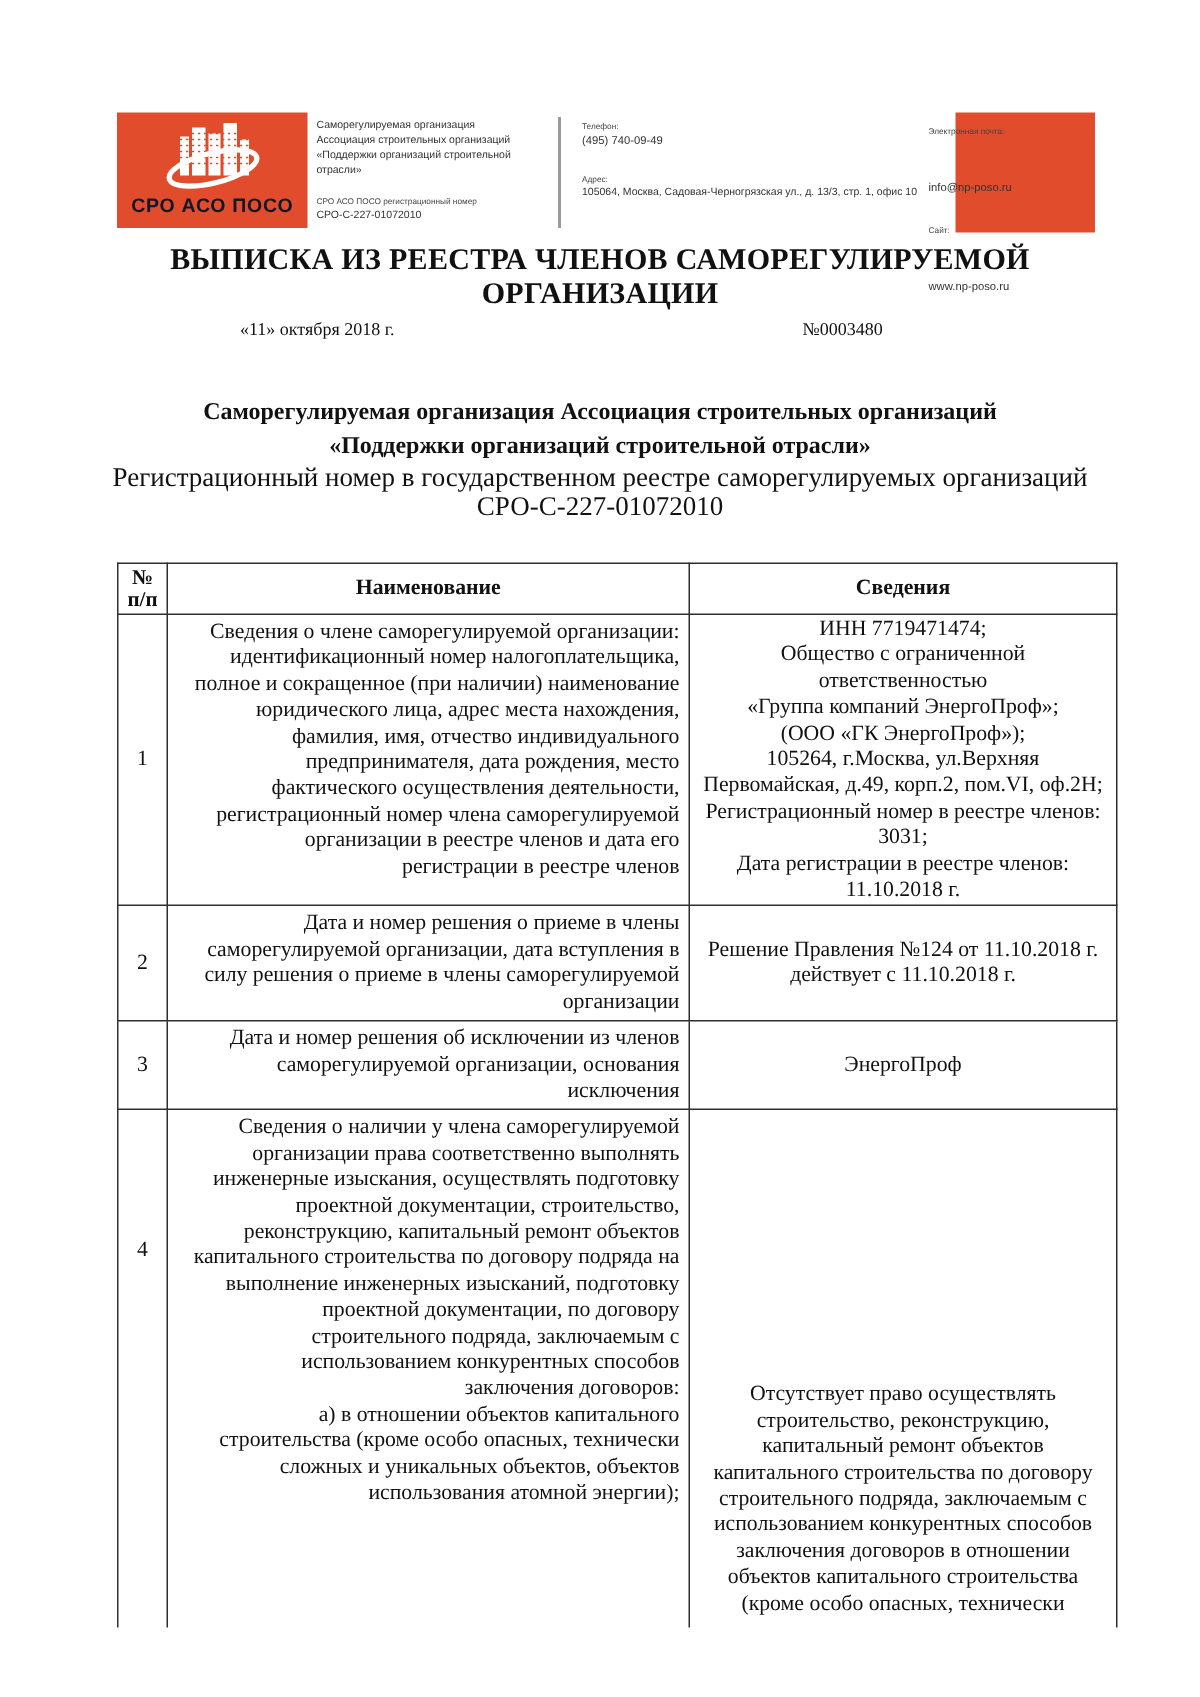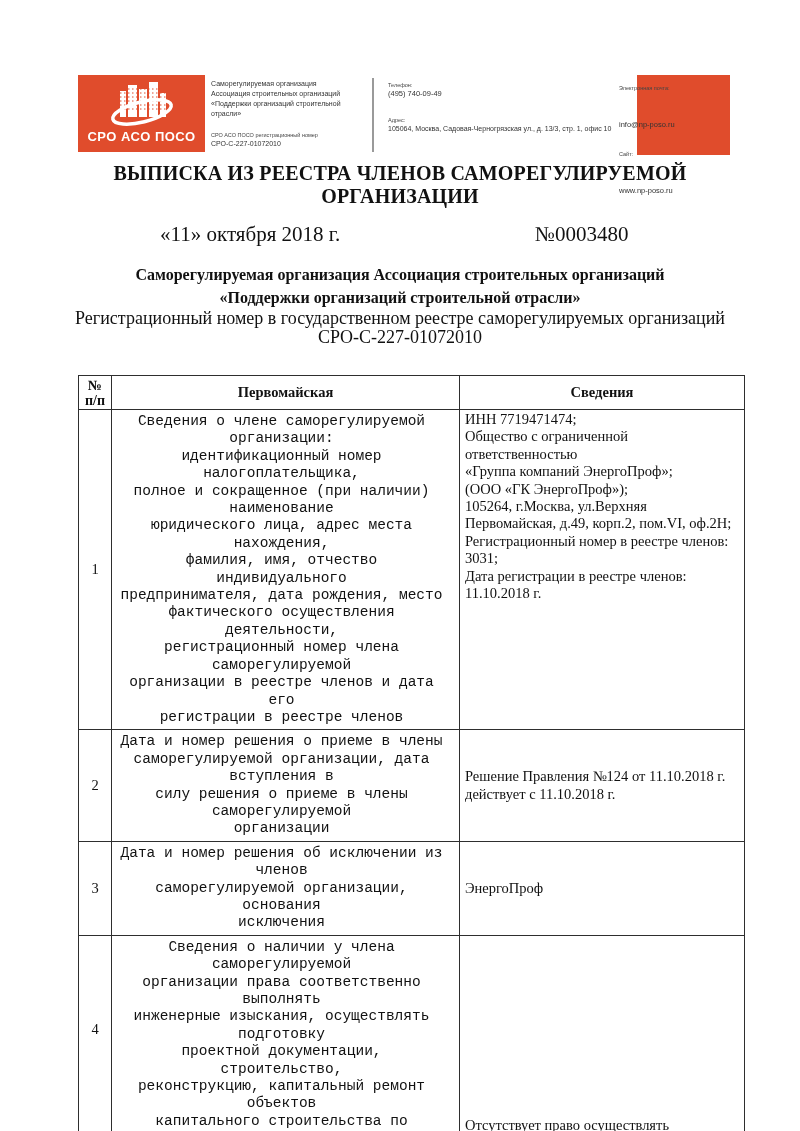--- a/index.html
+++ b/index.html
@@ -6,62 +6,62 @@
   * { margin:0; padding:0; box-sizing:border-box; }
   body { background:#fff; font-family:"Liberation Serif", serif; color:var(--ink); }
   .page { position:relative; width:800px; height:1131px; background:#fff; margin:0 auto; overflow:hidden; }
 
   
   .banner { position:absolute; left:78px; top:75px; width:652px; height:85px;
             font-family:"Liberation Sans", sans-serif; color:var(--banner-ink); }
   .logo-box { position:absolute; left:0; top:0; width:127px; height:77px;
               background:var(--accent); text-align:center; }
   .logo-box svg { display:block; margin:4px auto 0; }
-  .logo-text { color:#ffffff; font-weight:bold; font-size:13px; letter-spacing:.5px; margin-top:-2px; }
+  .logo-text { color:#0f172a; font-weight:bold; font-size:13px; letter-spacing:.5px; margin-top:-2px; }
   .banner-org { position:absolute; left:133px; top:4px; width:158px; }
   .b-line { font-size:7px; line-height:10px; }
   .b-label { font-size:5.5px; line-height:8px; color:#444; }
   .banner-org .b-label { margin-top:12px; }
   .banner-divider { position:absolute; left:294px; top:3px; width:2px; height:74px; background:#9a9a9a; }
   .banner-contact { position:absolute; left:310px; top:6px; width:246px; }
   .banner-contact .b-line { font-size:7.5px; }
   .banner-contact .addr { font-size:7px; }
   .banner-contact .gap { height:17px; }
   .red-box-right { position:absolute; left:559px; top:0; width:93px; height:80px; background:var(--accent); }
   .banner-web { position:absolute; left:541px; top:9px; width:105px; z-index:2; }
   .banner-web .b-line { font-size:7.5px;margin-top:28px; }
   .banner-web .gap { height:20px; }
 
   
   .title { position:absolute; top:162px; left:0; width:100%; text-align:center;
            font-size:20px; font-weight:bold; line-height:23px; letter-spacing:.2px; }
   .title-inner { max-width:600px; margin:0 auto; }
-  .date-row { position:absolute; top:222px; left:0; width:100%; height:20px; font-size:21px; }
+  .date-row { position:absolute; top:212px; left:0; width:100%; height:20px; font-size:12px; }
   .doc-date { position:absolute; left:160px; }
   .doc-number { position:absolute; left:535px; }
 
   .org-block { position:absolute; top:264px; left:0; width:100%; text-align:center; }
   .org-name { font-weight:bold; font-size:16px; line-height:22.5px; white-space:pre-line; }
   .org-address { font-size:15.5px; line-height:19px; margin-top:2px; }
   .org-reg-label, .org-reg-number { font-size:18px; line-height:19px; }
 
   
   .reg-table { position:absolute; top:375px; left:78px; width:666px;
                border-collapse:collapse; table-layout:fixed;
                font-size:14.5px; line-height:17.4px; }
   .reg-table col.c1 { width:33px; }
   .reg-table col.c2 { width:348px; }
   .reg-table col.c3 { width:285px; }
   .reg-table th, .reg-table td { border:1px solid var(--line); }
   .reg-table th { height:34px; font-weight:bold; text-align:center; vertical-align:middle; }
   th.hnum { font-size:14px; line-height:15px; }
   .pre { white-space:pre-line; }
   td.num  { text-align:center; vertical-align:middle; }
-  td.name { text-align:center; vertical-align:top; padding:3px 16px 3px 8px;font-family:Liberation Mono, monospace; }
-  td.info { text-align:left; vertical-align:middle; padding:1px 5px; }
+  td.name { text-align:right; vertical-align:top; padding:3px 6px 3px 8px; }
+  td.info { text-align:center; vertical-align:middle; padding:1px 5px; }
   tr.r1 td { height:193px; }
   tr.r1 td.info { vertical-align:top; padding-top:1px; }
   tr.r2 td { height:70px; }
   tr.r3 td { height:52px; }
   tr.r4 td { height:345px; border-bottom:none; }
   tr.r4 td.num  { vertical-align:top; padding-top:85px; }
   tr.r4 td.info { vertical-align:top; padding-top:181px; }
 </style>
 </head>
 <body>
@@ -139,21 +139,21 @@
   <table class="reg-table">
     <colgroup>
         <col class="c1">
         <col class="c2">
         <col class="c3">
       </colgroup>
     <thead>
       <tr>
         <th class="hnum pre">№
 п/п</th>
-        <th>Первомайская</th>
+        <th>Наименование</th>
         <th>Сведения</th>
       </tr>
     </thead>
     <tbody>
       <tr class="r1">
         <td class="num">1</td>
         <td class="name pre">Сведения о члене саморегулируемой организации:
 идентификационный номер налогоплательщика,
 полное и сокращенное (при наличии) наименование
 юридического лица, адрес места нахождения,

